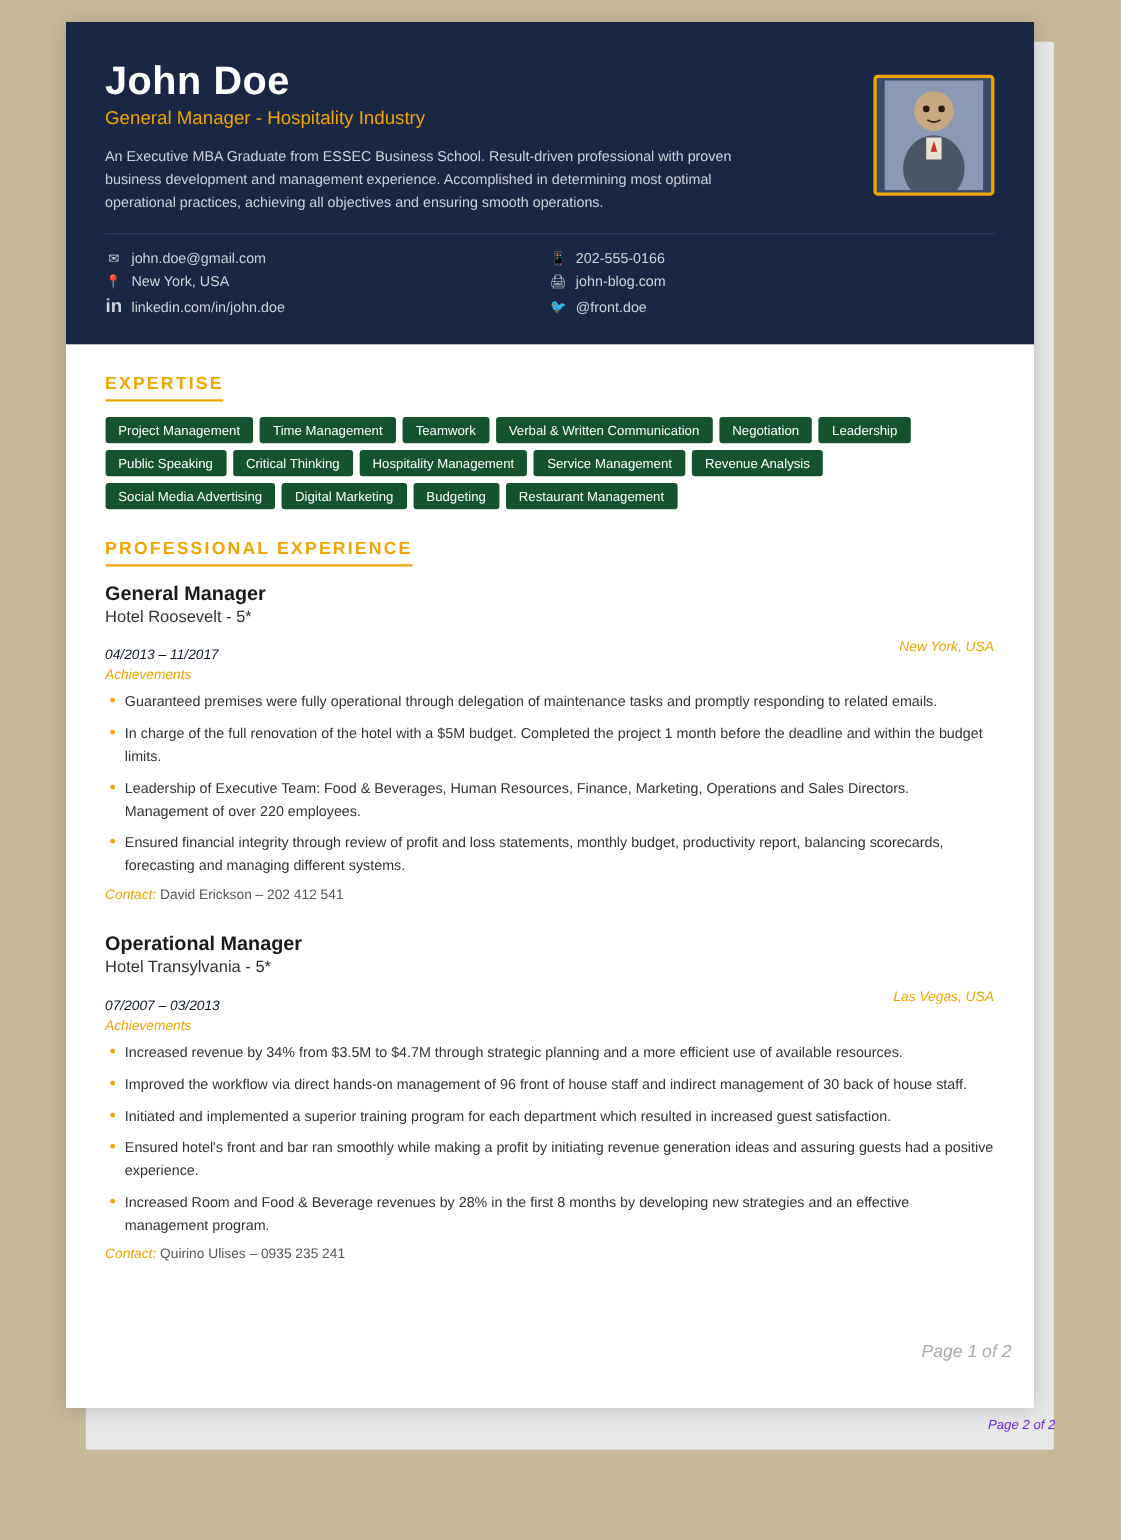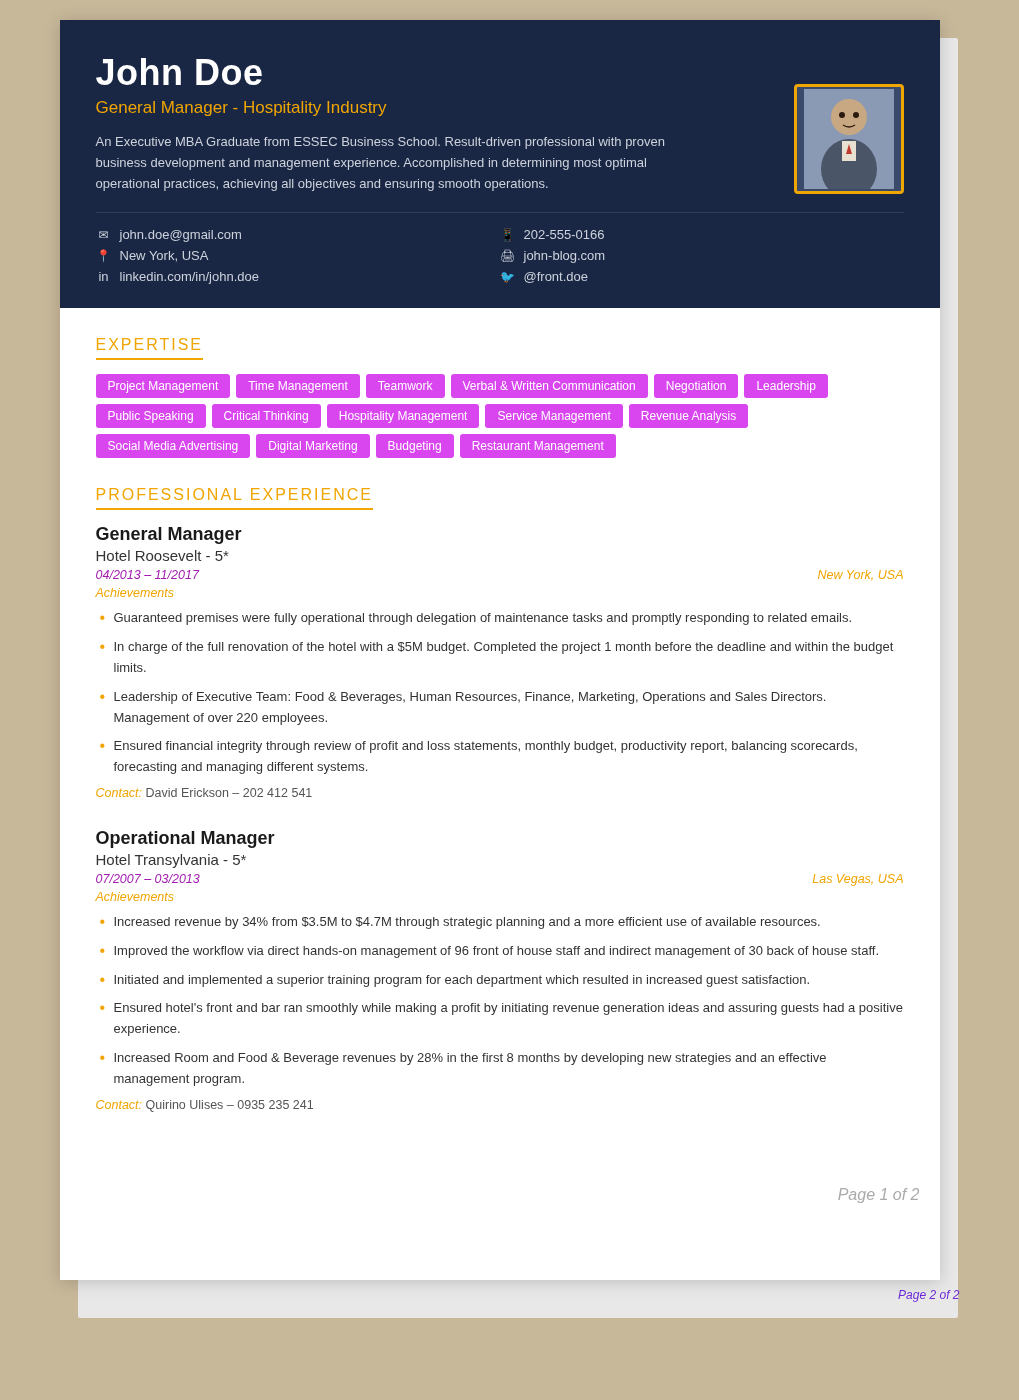--- a/index.html
+++ b/index.html
@@ -37,21 +37,21 @@
     
     .resume-header {
       background: #1a2744;
       color: #fff;
       padding: 32px 36px 24px 36px;
       position: relative;
     }
     .header-top {
       display: flex;
       justify-content: space-between;
-      align-items: flex-end;
+      align-items: center;
     }
     .header-info { flex: 1; }
     .header-name {
       font-size: 36px;
       font-weight: bold;
       color: #fff;
       letter-spacing: 0.5px;
       margin-bottom: 4px;
     }
     .header-title {
@@ -102,38 +102,38 @@
       text-align: center;
       color: #cdd2dc;
       font-size: 12px;
     }
     
     .resume-body {
       padding: 28px 36px 36px 36px;
     }
     .section-title {
       font-size: 16px;
-      font-weight: normal;
+      font-weight: bold;
       color: #f0a500;
       letter-spacing: 2px;
       text-transform: uppercase;
       margin-bottom: 14px;
       padding-bottom: 4px;
       border-bottom: 2px solid #f0a500;
       display: inline-block;
     }
     
     .expertise-section { margin-bottom: 28px; }
     .tags-container {
       display: flex;
       flex-wrap: wrap;
       gap: 6px;
     }
     .tag {
-      background: #d946ef;
+      background: #14532d;
       color: #fff;
       font-size: 12px;
       padding: 5px 12px;
       border-radius: 3px;
       font-weight: 500;
     }
     
     .experience-section { margin-bottom: 10px; }
     .job-block { margin-bottom: 28px; }
     .job-title {
@@ -148,22 +148,23 @@
       margin-bottom: 4px;
     }
     .job-meta {
       display: flex;
       justify-content: space-between;
       align-items: center;
       margin-bottom: 4px;
     }
     .job-dates {
       font-size: 12.5px;
-      color: #a21caf;
-      font-style: italic;
+      color: #0f172a;
+      font-style: italic;
+      margin-top: 15px;
     }
     .job-location {
       font-size: 12.5px;
       color: #f0a500;
       font-style: italic;
     }
     .achievements-label {
       font-size: 12.5px;
       color: #f0a500;
       font-style: italic;
@@ -261,21 +262,21 @@
         </div>
         <div class="contact-item">
           <span class="contact-icon">📍</span>
           <span>New York, USA</span>
         </div>
         <div class="contact-item">
           <span class="contact-icon">🖨</span>
           <span>john-blog.com</span>
         </div>
         <div class="contact-item">
-          <span class="contact-icon" style="font-weight:normal;font-size:13px;">in</span>
+          <span class="contact-icon" style="font-weight:bold;font-size:17px;">in</span>
           <span>linkedin.com/in/john.doe</span>
         </div>
         <div class="contact-item">
           <span class="contact-icon">🐦</span>
           <span>@front.doe</span>
         </div>
       </div>
     </div>
 
     <div class="resume-body">

